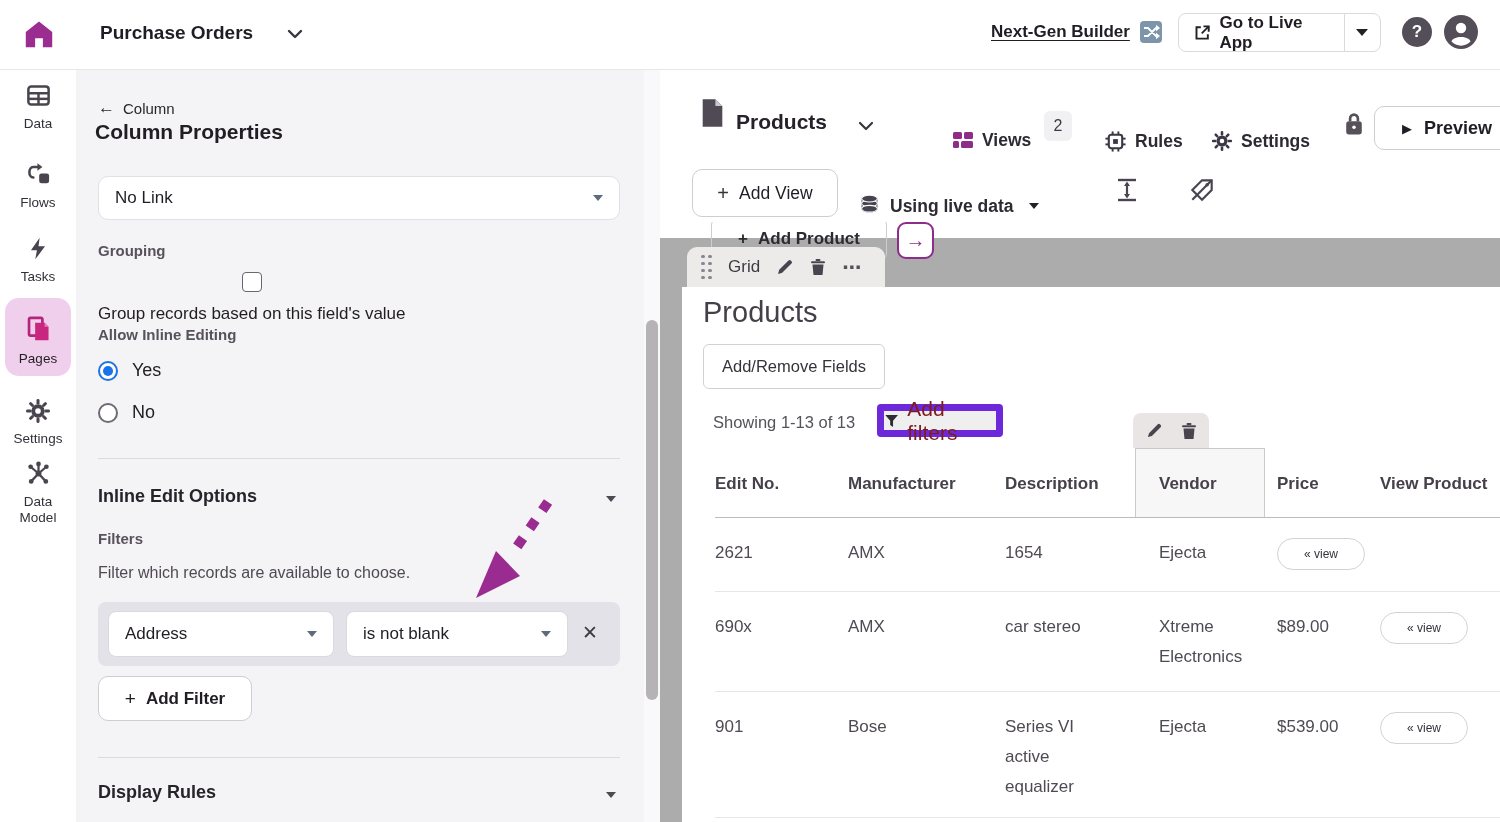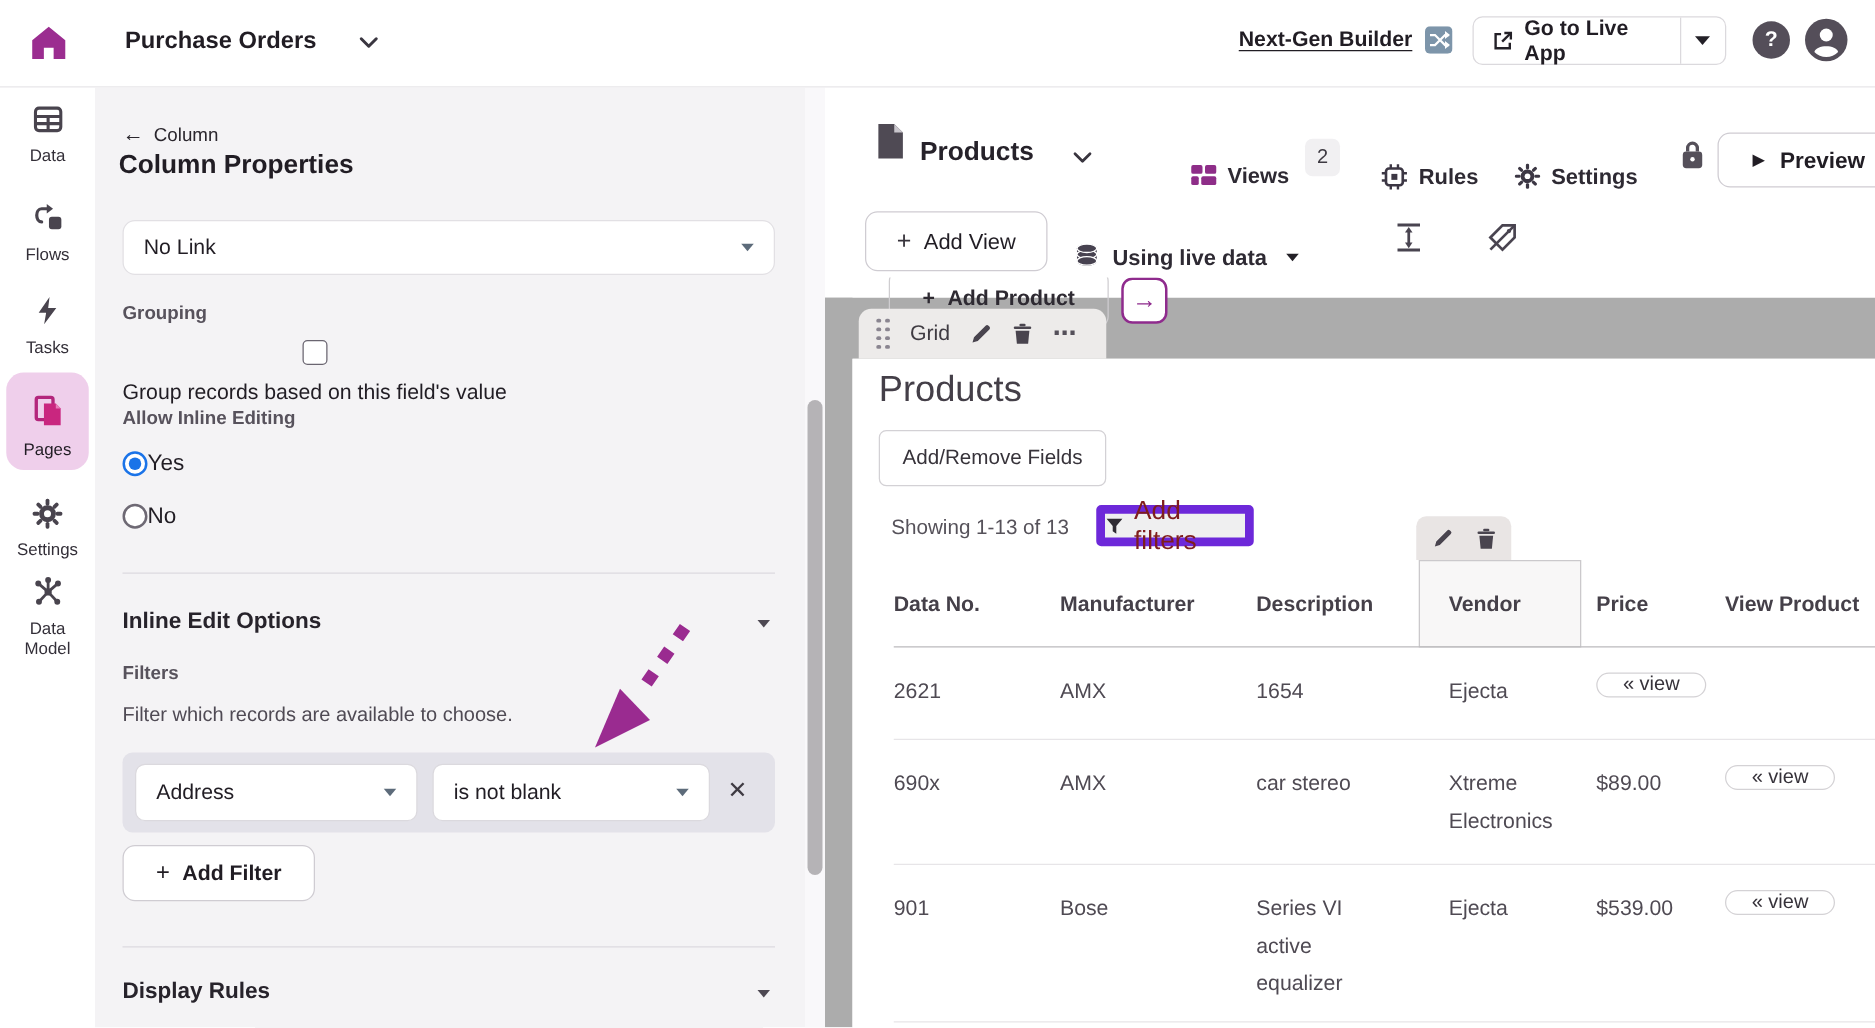--- a/index.html
+++ b/index.html
@@ -30,21 +30,21 @@
   .panel-h1 { font-size:21px; font-weight:700; color:#211d24; }
   .panel-h2 { font-size:18px; font-weight:700; color:#27232b; }
   .sel { background:#fff; border:1px solid #e2e0e4; border-radius:10px; display:flex; align-items:center; padding:5px 16px; font-size:17px; color:#211d24; cursor:pointer; }
   .sel .caret { margin-left:auto; width:0; height:0; border-left:5px solid transparent; border-right:5px solid transparent; border-top:6px solid #5d6b7a; }
   .divider { background:#dcdadf; height:1px; }
   .checkbox { width:20px; height:20px; border:1.5px solid #6a6570; border-radius:4px; background:#fff; }
   .radio { width:20px; height:20px; border-radius:50%; background:#fff; }
   .radio.off { border:2px solid #6e6974; }
   .radio.on  { border:2px solid #1a73e8; display:flex; align-items:center; justify-content:center; }
   .radio.on::after { content:""; width:10px; height:10px; border-radius:50%; background:#1a73e8; }
-  .opt-row { display:flex; align-items:center; font-size:18px; color:#211d24; }
+  .opt-row { display:flex; align-items:center; gap:14px; font-size:18px; color:#211d24; }
   .filter-group { background:#e3e2e9; border-radius:8px; }
   .btn-outline { background:#fff; border:1px solid #cfccd2; border-radius:10px; display:flex; align-items:center; justify-content:center; gap:10px; font-size:17px; font-weight:600; color:#211d24; cursor:pointer; }
   .collapse-caret { width:0; height:0; border-left:5px solid transparent; border-right:5px solid transparent; border-top:6px solid #4d4852; }
   .scroll-track { position:absolute; right:0; top:0; width:16px; height:752px; background:#f9f8fa; }
   .scroll-thumb { position:absolute; left:2px; top:250px; width:12px; height:380px; background:#b5b3b6; border-radius:6px; }
 
   
   .builder { position:absolute; left:660px; top:70px; width:840px; height:752px; background:#fff; }
   .menu-item { display:flex; align-items:center; gap:8px; font-size:17.5px; font-weight:600; color:#2e2a33; cursor:pointer;margin-top:16px; }
   .badge { background:#f1f0f2; border-radius:6px; font-size:16px; color:#3e3a42; display:flex; align-items:center; justify-content:center; }
@@ -63,21 +63,21 @@
   .btn-filters { background:#efeff0; border:7px solid #6d28d9; border-radius:4px; font-size:21px; color:#7f1d1d; display:flex; align-items:center; justify-content:center; gap:8px; cursor:pointer; }
   .vendor-tab { position:absolute; left:451px; top:126px; width:76px; height:35px; background:#e9e5e4; border-radius:8px 8px 0 0; display:flex; align-items:center; justify-content:center; gap:18px; z-index:3; }
   .vendor-box { position:absolute; left:453px; top:161px; width:130px; height:70px; background:#f8f7f7; border:1px solid #cbc9cc; z-index:1; }
   .ptable { position:absolute; left:33px; top:163px; width:828px; z-index:2; }
   .trow { display:grid; grid-template-columns:133px 157px 142px 130px 103px 163px; }
   .thead { height:68px; align-items:center; font-size:17px; font-weight:700; color:#454049; border-bottom:1px solid #bcbabd; }
   .tbody-row { font-size:17px; color:#4f4a53; line-height:30px; }
   .tbody-row > div { padding-top:20px; }
   .cell-desc { padding-right:42px; }
   .cell-vendor { padding-right:20px; }
-  .view-btn { width:88px; height:20px; border:1.5px solid #d4d2d5; border-radius:18px; background:#fff; font-size:16px; color:#36323a; display:flex; align-items:center; justify-content:center; cursor:pointer; font-family:inherit; }
+  .view-btn { width:88px; height:32px; border:1.5px solid #d4d2d5; border-radius:18px; background:#fff; font-size:12px; color:#36323a; display:flex; align-items:center; justify-content:center; cursor:pointer; font-family:inherit; }
   .arrow-annot { position:absolute; left:460px; top:480px; z-index:40; pointer-events:none; }
 </style>
 </head>
 <body>
 
 <div class="canvas">
 
   <header class="appbar">
     <div class="abs" style="left:22px;top:16px;">
       <svg width="34" height="36" viewBox="0 0 27 27">
@@ -391,21 +391,21 @@
           <svg width="16" height="18" viewBox="0 0 16 18">
             <rect x="1" y="3.2" width="14" height="2" rx="1" fill="#49444e"></rect>
             <rect x="5.5" y="1" width="5" height="2" rx="1" fill="#49444e"></rect>
             <path d="M2.5 6.5 H13.5 L12.5 17 H3.5 Z" fill="#49444e"></path>
           </svg>
         </div>
         <div class="vendor-box"></div>
 
         <div class="ptable">
           <div class="trow thead">
-            <div>Data No.</div>
+            <div>Edit No.</div>
             <div>Manufacturer</div>
             <div>Description</div>
             <div style="padding-left:12px;">Vendor</div>
             <div>Price</div>
             <div>View Product</div>
           </div>
 
           <div class="trow tbody-row" style="height:73px;">
             <div>2621</div>
             <div>AMX</div>

